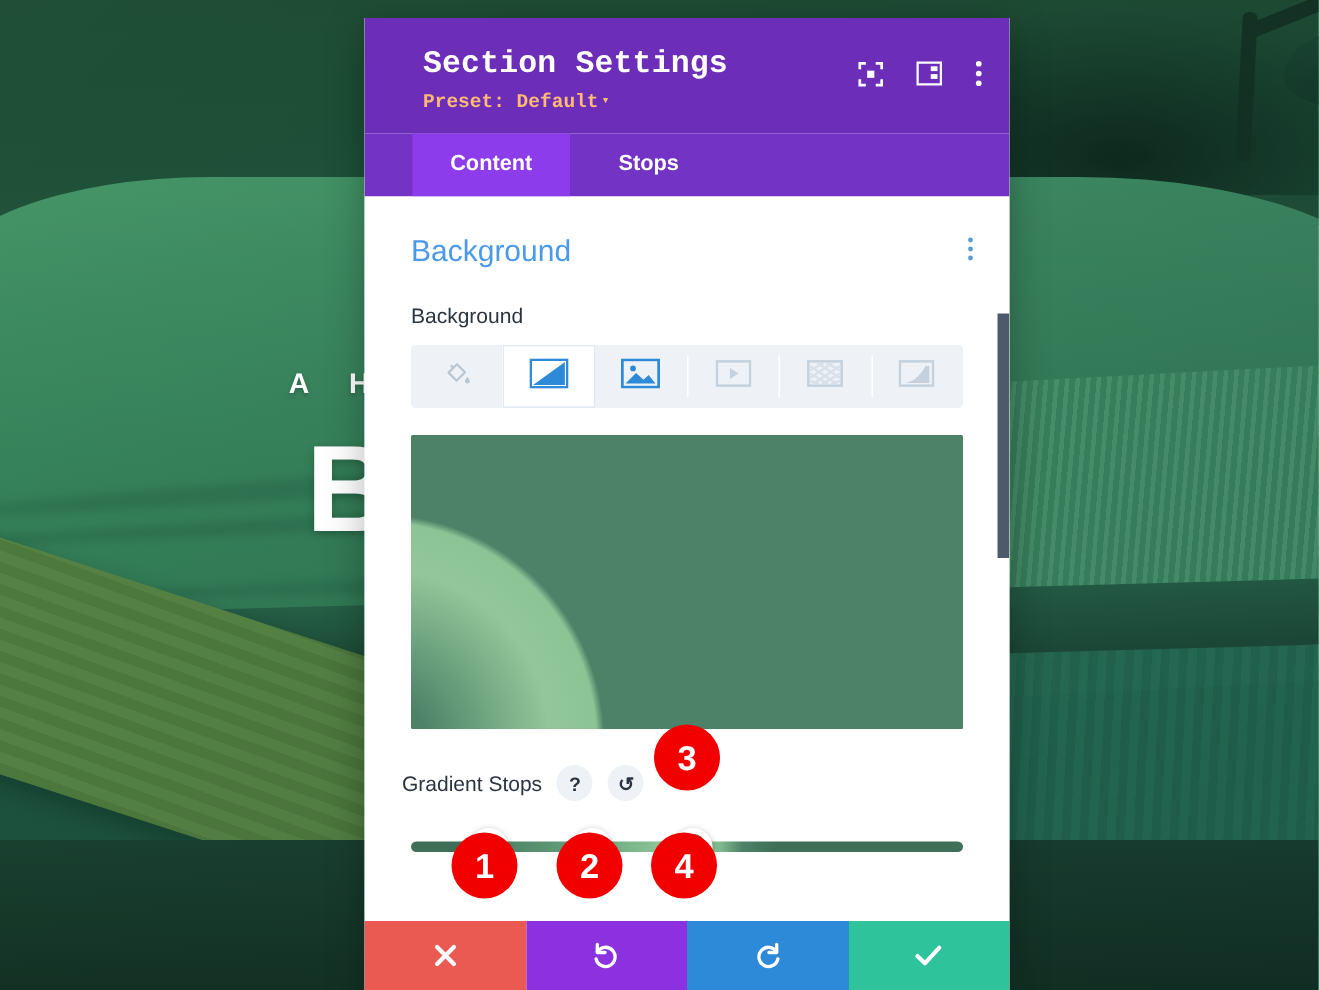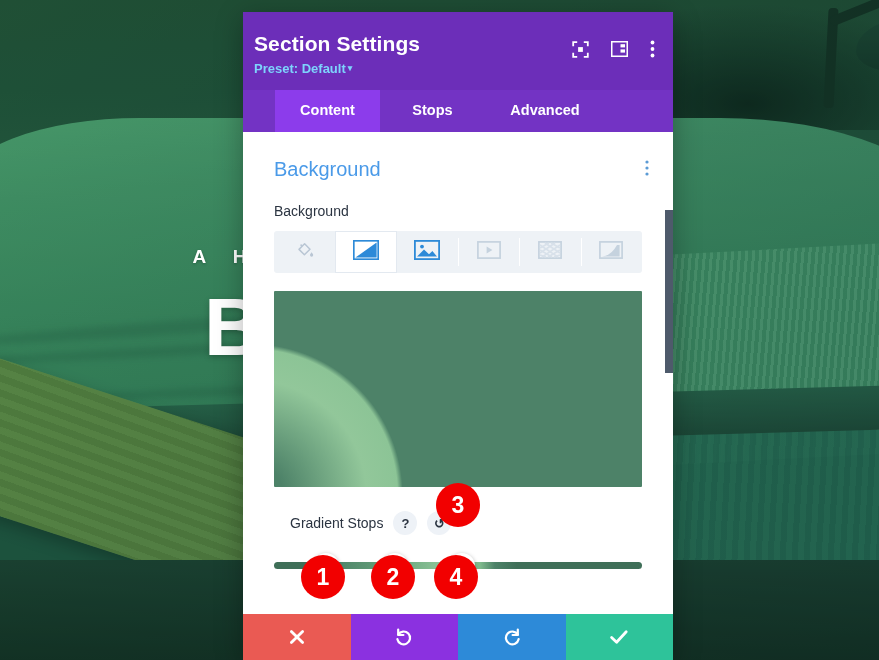--- a/index.html
+++ b/index.html
@@ -102,28 +102,28 @@
   #modal {
     position: absolute; left: 243px; top: 12px;
     width: 430px; height: 648px;
     background: #ffffff;
     display: flex; flex-direction: column;
     box-shadow: 0 6px 26px rgba(0,0,0,.30);
     overflow: hidden;
   }
   .modal-header {
     background: #6c2eb9;
-    padding: 20px 22px 14px 11px;
-    position: relative; flex: 0 0 auto;
+    padding: 20px 22px 14px 39px;
+    position: relative; flex: 0 0 auto; font-family: Liberation Mono, monospace;
   }
   .modal-title {
     color: #ffffff; font-size: 21px; font-weight: 700; letter-spacing: .1px;
   }
   .modal-preset {
-    color: #7dd3fc; font-size: 13px; font-weight: 700; margin-top: 5px;
+    color: #fdba74; font-size: 13px; font-weight: 700; margin-top: 5px;
   }
   .caret { font-size: 9px; margin-left: 2px; vertical-align: 2px; }
   .header-icons {
     position: absolute; right: 18px; top: 28px;
     display: flex; align-items: center; gap: 22px;
   }
   .hicon { cursor: pointer; line-height: 0; }
 
   .tabs { display: flex; background: #7333c4; flex: 0 0 auto; }
   .tab {
@@ -187,21 +187,21 @@
         #4d8268 12%,
         #92c79a 44%,
         #8cc496 56%,
         #4d8268 58%,
         #4d8268 100%);
     border-radius: 1px;
   }
 
   .stops-row {
     display: flex; align-items: center; gap: 10px;
-    padding: 24px 0 0 47px;
+    padding: 24px 0 0 25px;
   }
   .stops-label { color: #2b3441; font-size: 14px; }
   .round-btn {
     width: 24px; height: 24px; border-radius: 50%;
     background: #eef2f7; color: #2b3441;
     display: flex; align-items: center; justify-content: center;
     font-size: 13px; font-weight: 700; cursor: pointer;
   }
 
   .slider-wrap {
@@ -310,21 +310,20 @@
           <circle cx="2.5" cy="9" r="1.9" fill="#ffffff"></circle>
           <circle cx="2.5" cy="15.5" r="1.9" fill="#ffffff"></circle>
         </svg>
       </span>
     </div>
   </div>
 
   <div class="tabs">
     <div class="tab tab-content">Content</div>
     <div class="tab tab-design">Stops</div>
-    <div class="tab tab-advanced">Advanced</div>
   </div>
 
   <div class="modal-body">
 
     <div class="section-head">
       <div class="section-title">Background</div>
       <span class="kebab-blue">
         <svg width="4" height="16" viewBox="0 0 4 16">
           <circle cx="2" cy="2" r="1.6" fill="#5b9bd5"></circle>
           <circle cx="2" cy="8" r="1.6" fill="#5b9bd5"></circle>

